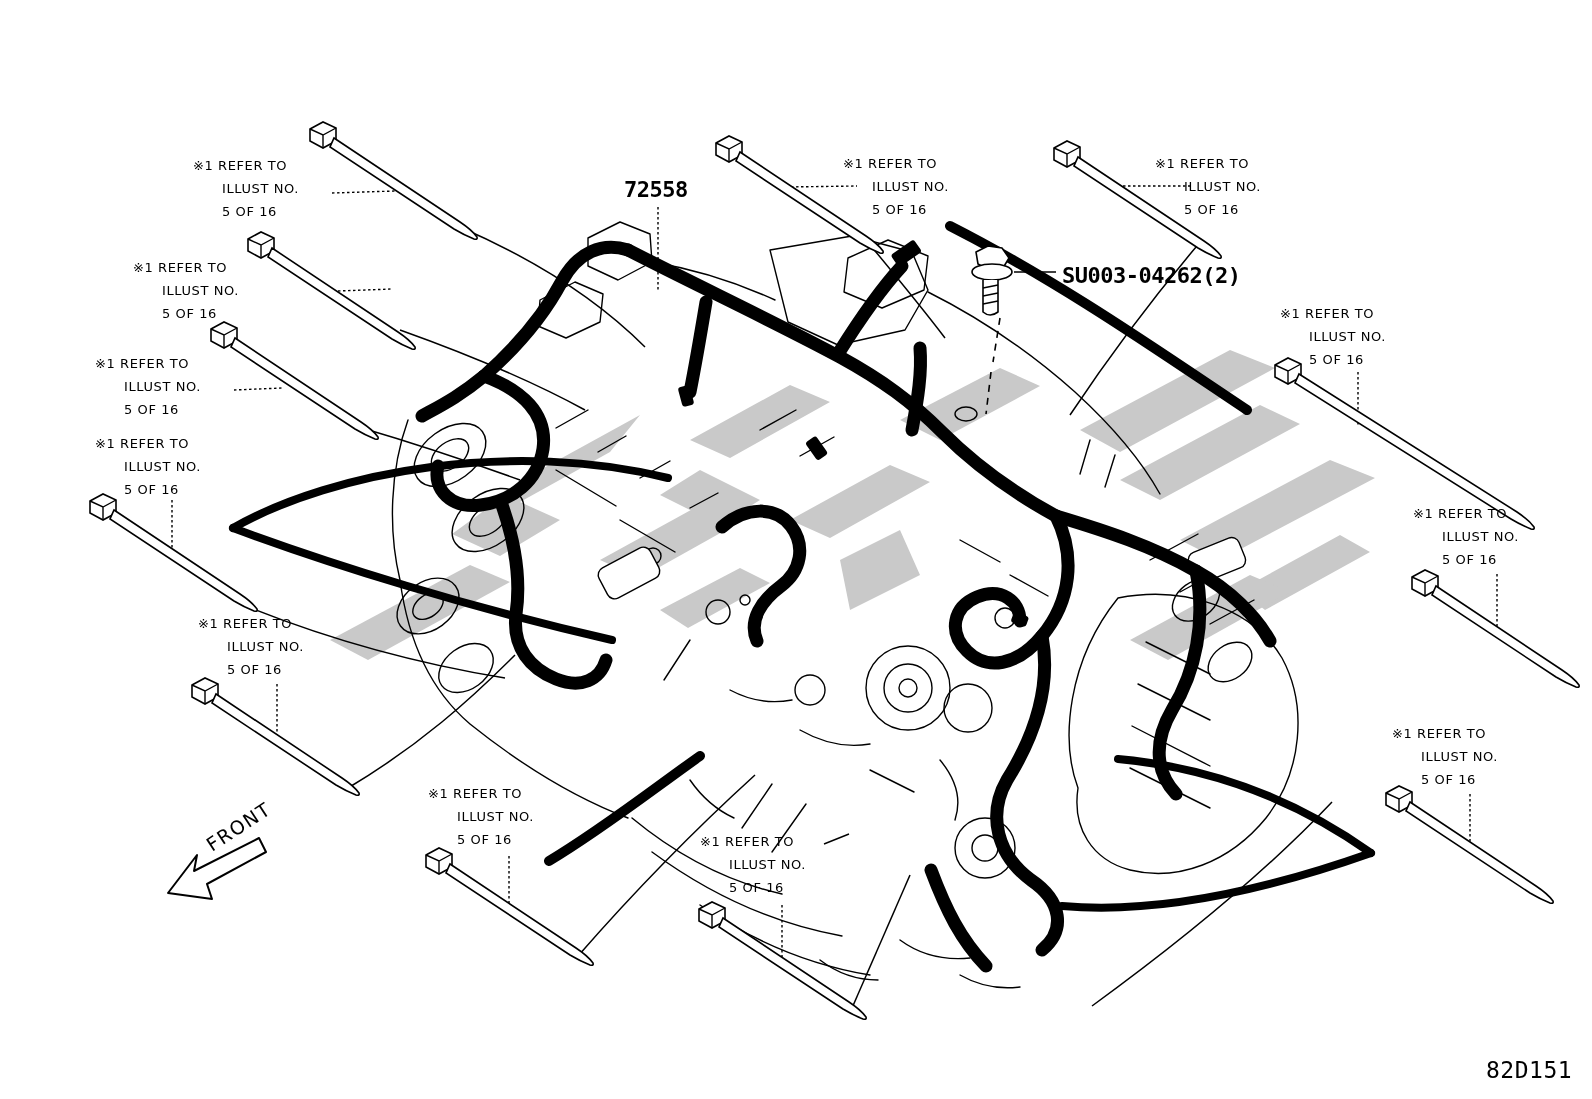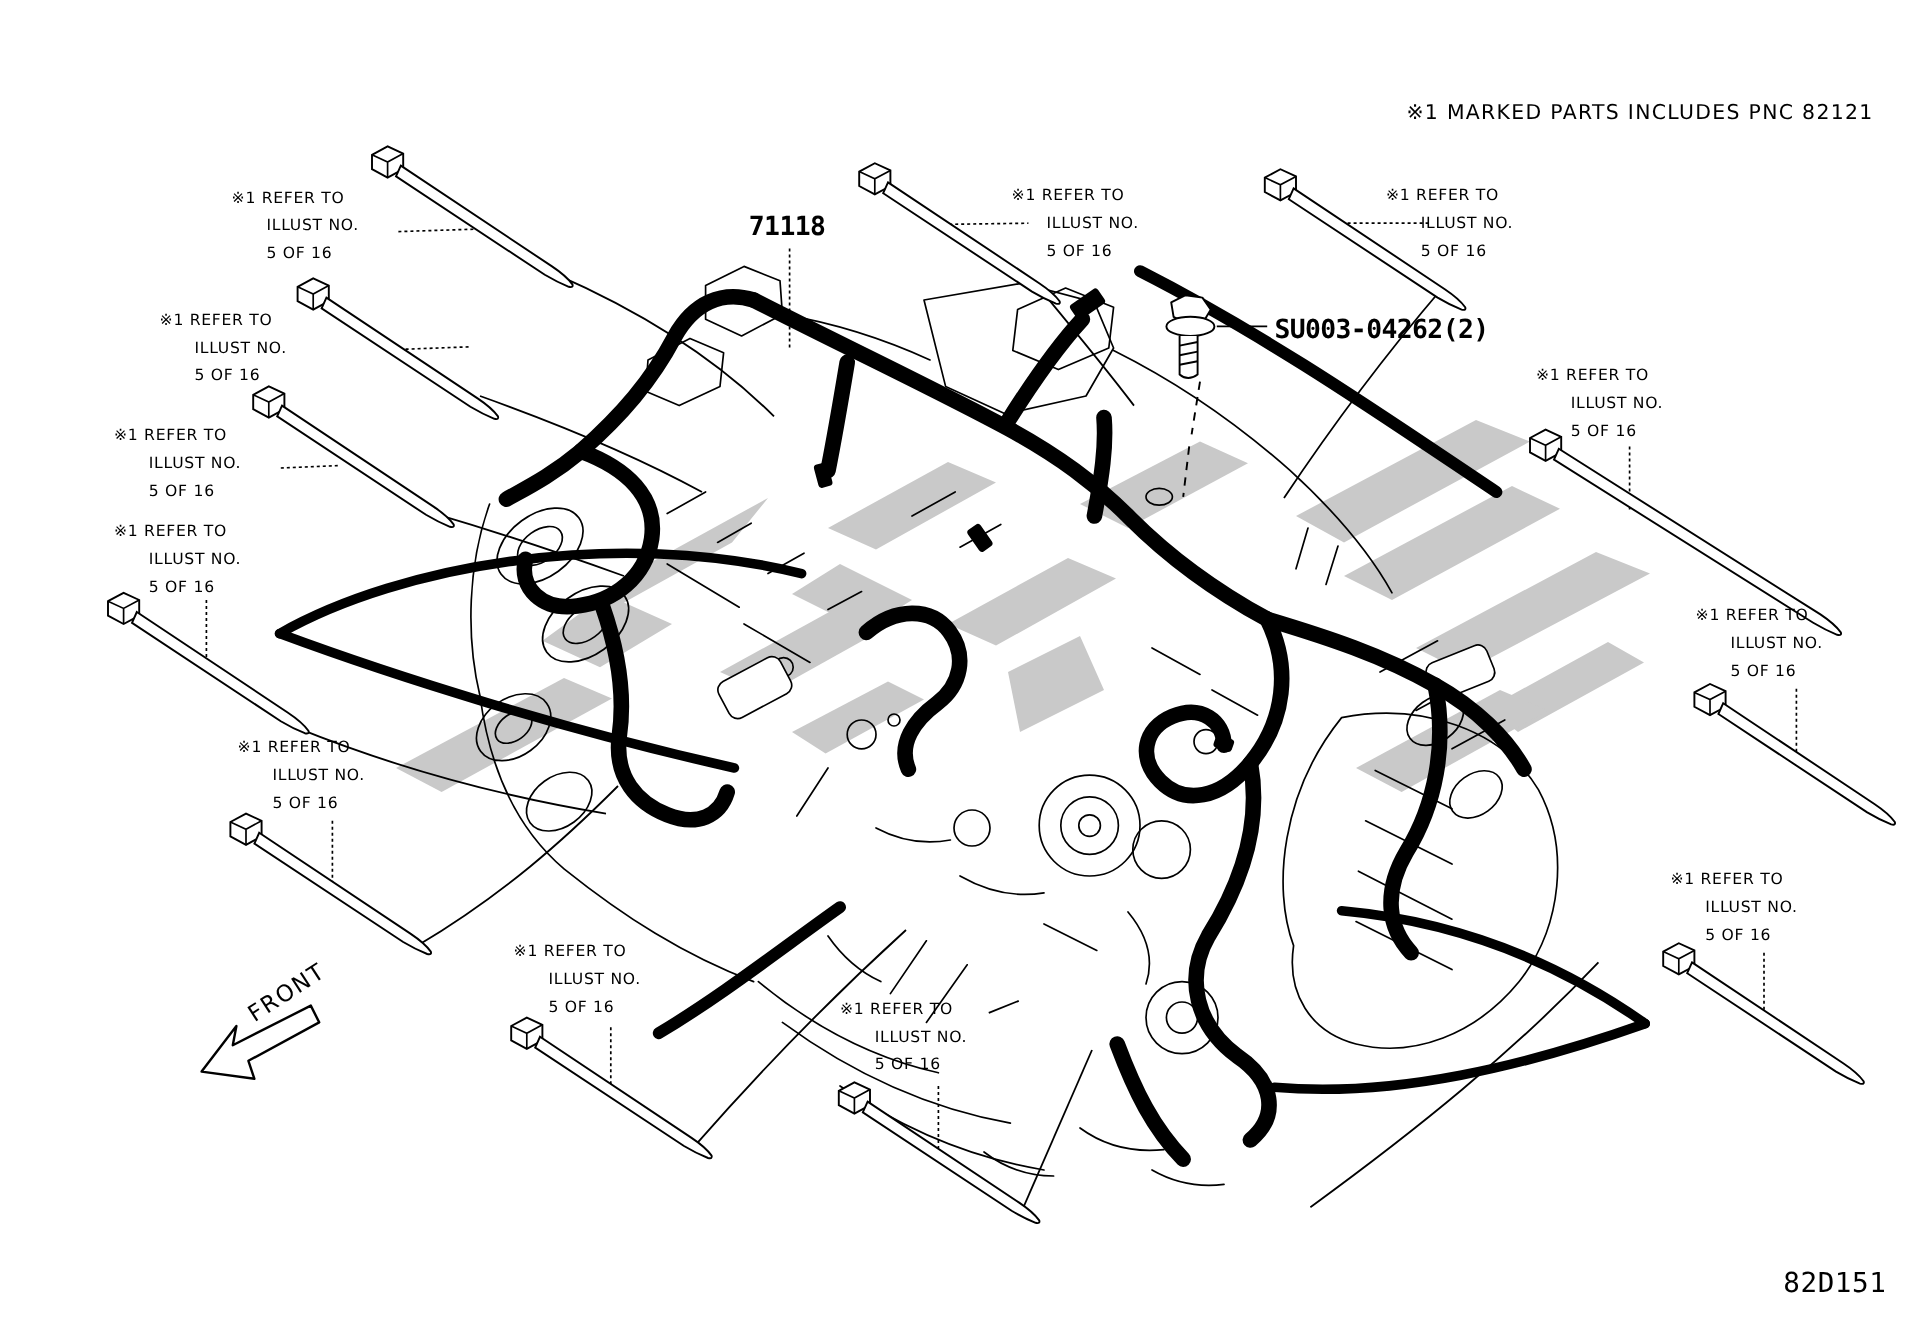--- a/index.html
+++ b/index.html
@@ -176,22 +176,21 @@
     <path d="M 1000,318 L 993,362 M 991,372 L 986,414" fill="none" stroke-dasharray="7,6"></path>
     <path d="M 1014,272 L 1056,272" fill="none"></path>
   </g>
 
   <g>
     <path d="M 168,893 L 197,855 L 194,871 L 259,838 L 266,852 L 207,884 L 212,899 Z" fill="#fff" stroke="#000" stroke-width="2" stroke-linejoin="round"></path>
     <text transform="translate(212,852) rotate(-33)" font-size="19" letter-spacing="1.5" fill="#000">FRONT</text>
   </g>
 </svg>
 
-<div class="note">※1 MARKED PARTS INCLUDES PNC 82121</div>
-<div class="pn">71118</div>
+<div class="pn">72558</div>
 <div class="bolt-pn">SU003-04262(2)</div>
 <div class="code">82D151</div>
 
 <div class="callout" style="left:193px;top:154px">
   <div>※1 REFER TO</div>
   <div class="ind">ILLUST NO.</div>
   <div class="ind">5 OF 16</div>
 </div>
 <div class="callout" style="left:133px;top:256px">
   <div>※1 REFER TO</div>

